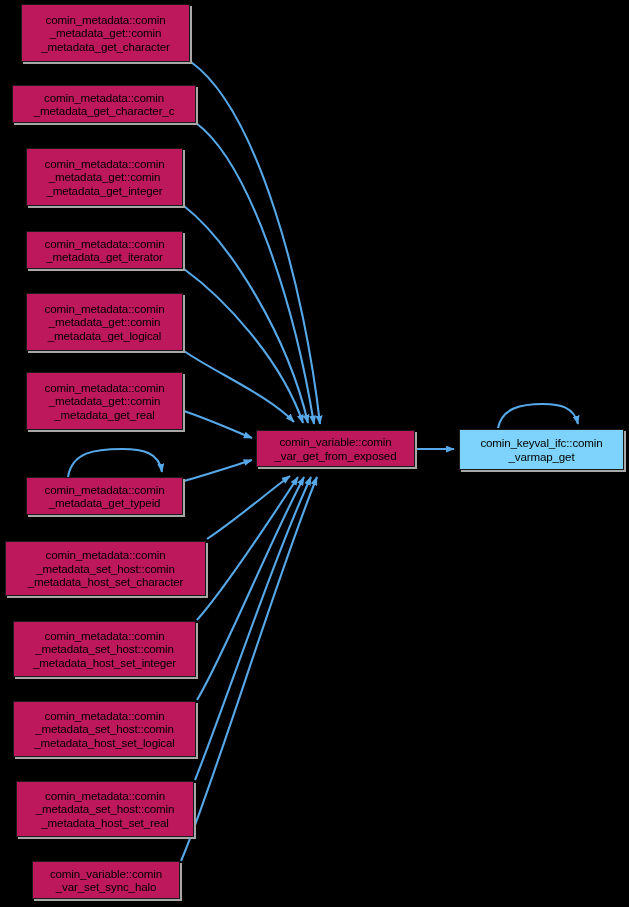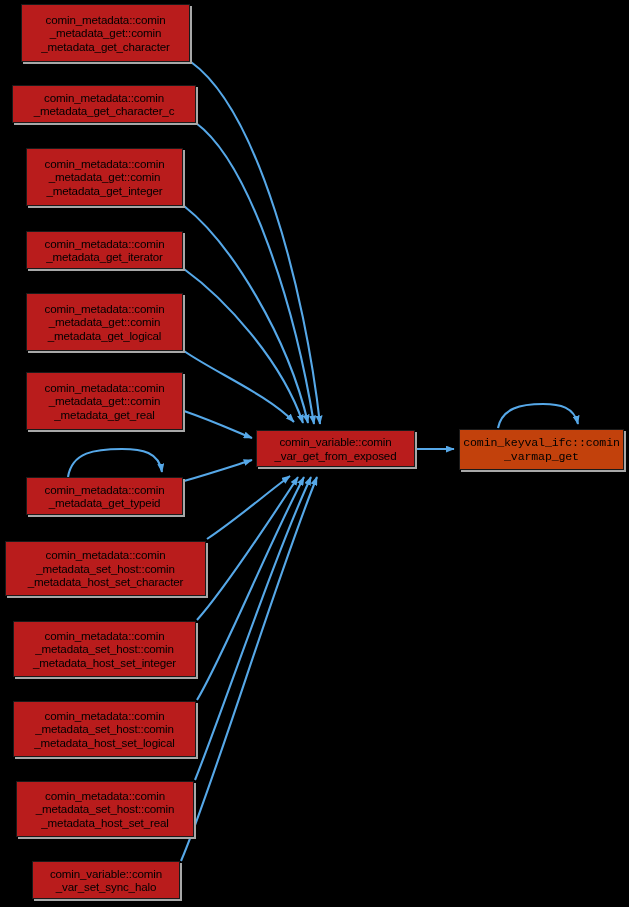--- a/index.html
+++ b/index.html
@@ -20,38 +20,37 @@
     position: absolute;
     left: 0;
     top: 0;
     width: 629px;
     height: 907px;
     pointer-events: none;
   }
   .node {
     position: absolute;
     box-sizing: border-box;
-    background: #b91c1c;
+    background: #be185d;
     border: 1px solid #1a1a1a;
     box-shadow: 2px 2px 0 0 #a8a8a8;
     display: flex;
     align-items: center;
     justify-content: center;
     text-align: center;
     color: #000000;
     font-size: 11.6px;
     line-height: 13.4px;
     letter-spacing: -0.15px;
     white-space: pre-line;
     padding: 0 3px;
     z-index: 5;
   }
   .node.highlight {
-    background: #c2410c;
-    font-family: Liberation Mono, monospace;
+    background: #7dd3fc;
   }
   .node-label {
     display: block;
     white-space: pre-line;
   }
 </style>
 </head>
 <body>
 
 <div id="graph">

